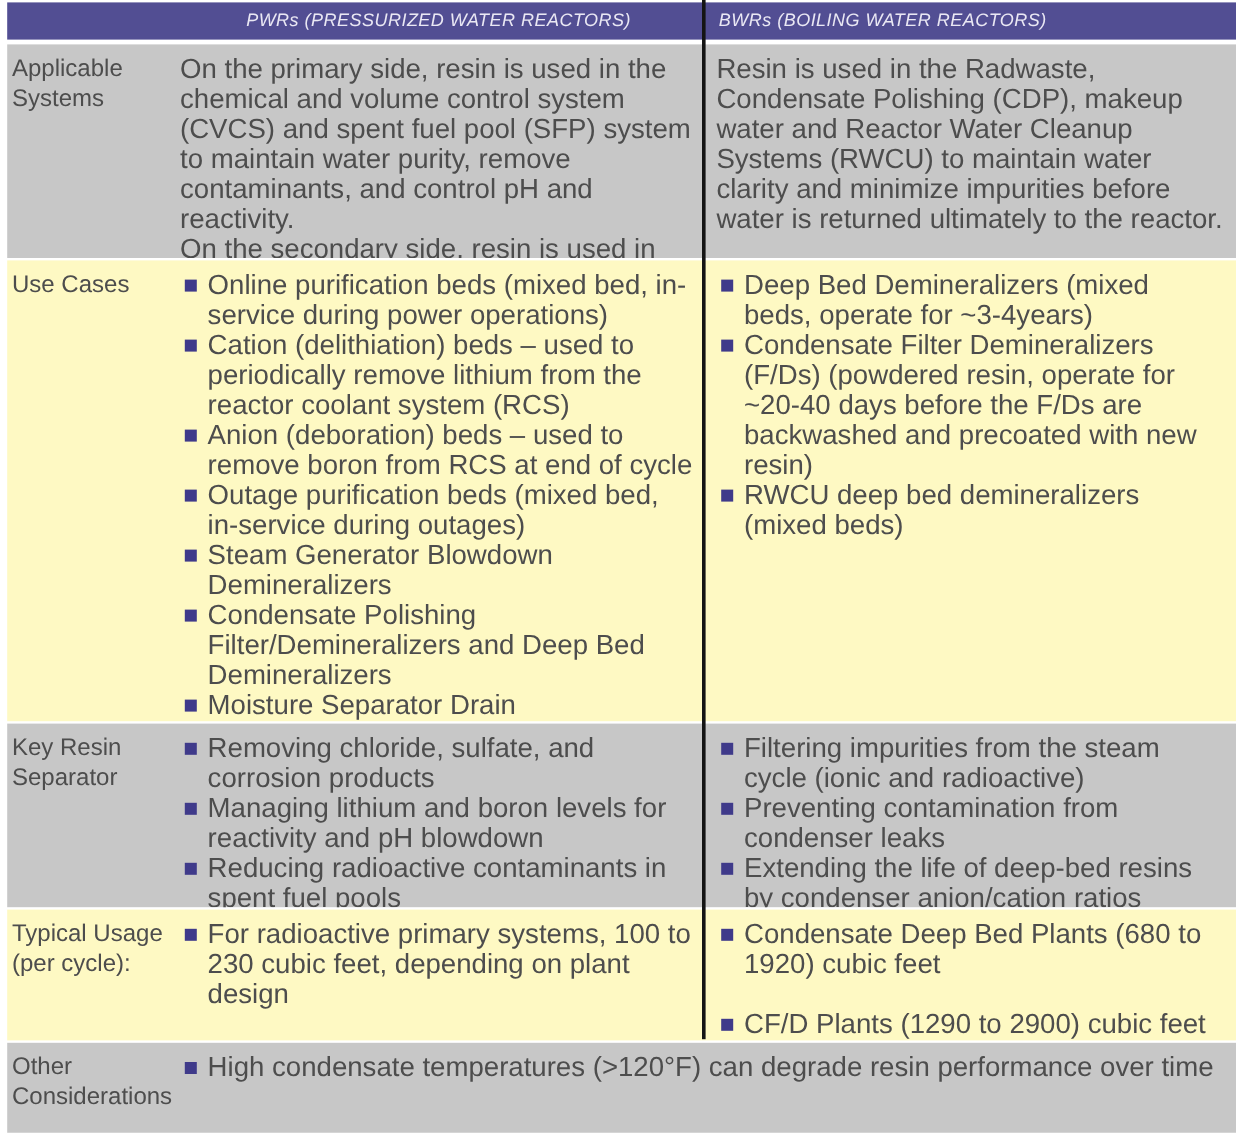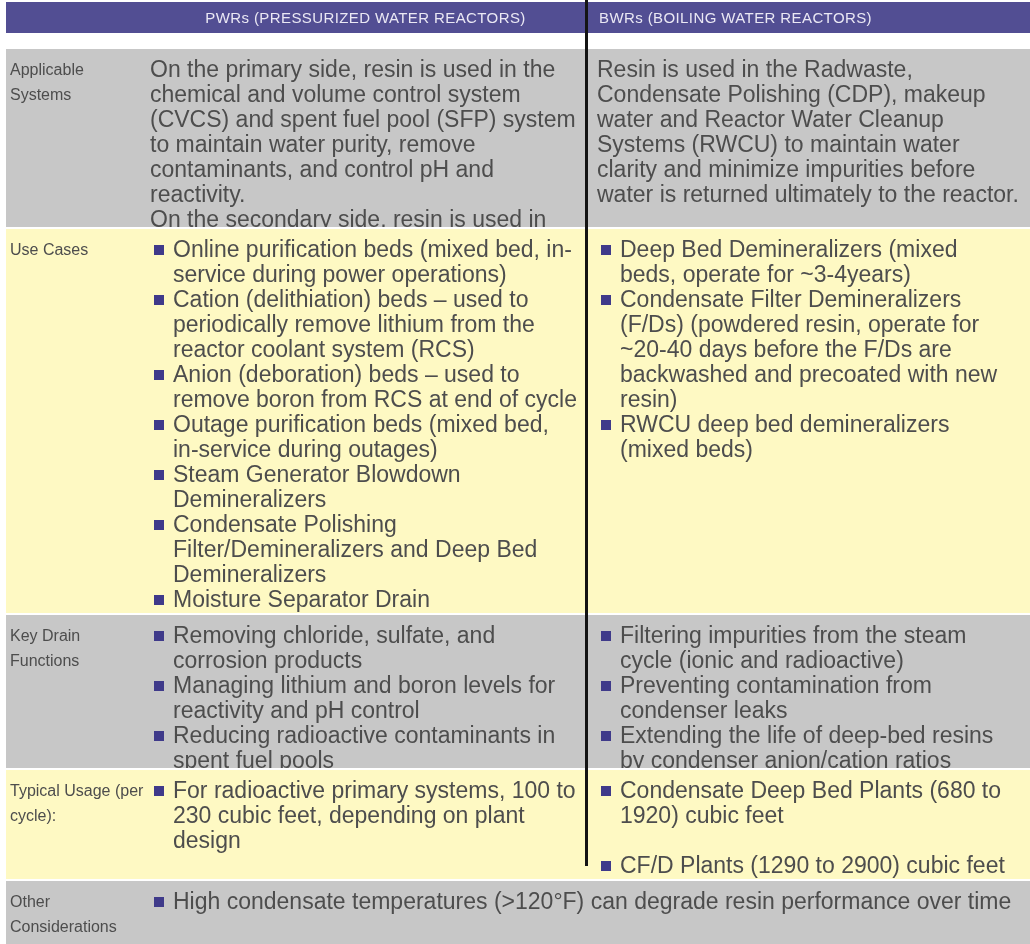--- a/index.html
+++ b/index.html
@@ -25,21 +25,22 @@
     background: #FFFFFF;
   }
   .table { width: 1024px; }
 
   
   .hdr {
     display: grid;
     grid-template-columns: 579px 1fr;
     height: 31px;
     background: var(--header-bg);
-    margin-bottom: 16px;
+    margin-bottom: 4px;
+    font-style: italic;
   }
   .hdr-cell {
     color: var(--header-text);
     font-size: 15px;
     letter-spacing: 0.4px;
     display: flex; align-items: center;
     white-space: nowrap; overflow: hidden;
   }
   .hdr-cell.pwr { justify-content: center; padding-left: 140px; }
   .hdr-cell.bwr { justify-content: flex-start; padding-left: 14px; }
@@ -50,21 +51,21 @@
     grid-template-columns: 144px 435px 1fr;
     margin-bottom: 2px;
     overflow: hidden;
   }
   .row.gray { background: var(--row-gray); }
   .row.white { background: #fef9c3; }
   .row.span { grid-template-columns: 144px 1fr; }
 
   .rlabel {
     padding: 8px 6px 0 4px;
-    font-size: 16px;
+    font-size: 20px;
     line-height: 25px;
   }
   .rcol {
     padding-top: 8px;
     font-size: 23px;
     line-height: 25px;
   }
   .rcol.pwr { padding-right: 8px; }
   .rcol.bwr { padding-left: 12px; padding-right: 10px; }
 
@@ -153,29 +154,29 @@
             <span class="btext">Condensate Filter Demineralizers (F/Ds) (powdered resin, operate for ~20-40 days before the F/Ds are backwashed and precoated with new resin)</span>
           </div>
         <div class="bitem">
             <span class="bsq"></span>
             <span class="btext">RWCU deep bed demineralizers (mixed beds)</span>
           </div>
       </div>
     </div>
 
     <div class="row gray" style="height:153px">
-      <div class="rlabel">Key Drain Functions</div>
+      <div class="rlabel">Key Resin Separator</div>
       <div class="rcol pwr blist">
         <div class="bitem">
             <span class="bsq"></span>
             <span class="btext">Removing chloride, sulfate, and corrosion products</span>
           </div>
         <div class="bitem">
             <span class="bsq"></span>
-            <span class="btext">Managing lithium and boron levels for reactivity and pH control</span>
+            <span class="btext">Managing lithium and boron levels for reactivity and pH blowdown</span>
           </div>
         <div class="bitem">
             <span class="bsq"></span>
             <span class="btext">Reducing radioactive contaminants in spent fuel pools</span>
           </div>
       </div>
       <div class="rcol bwr blist">
         <div class="bitem">
             <span class="bsq"></span>
             <span class="btext">Filtering impurities from the steam cycle (ionic and radioactive)</span>

